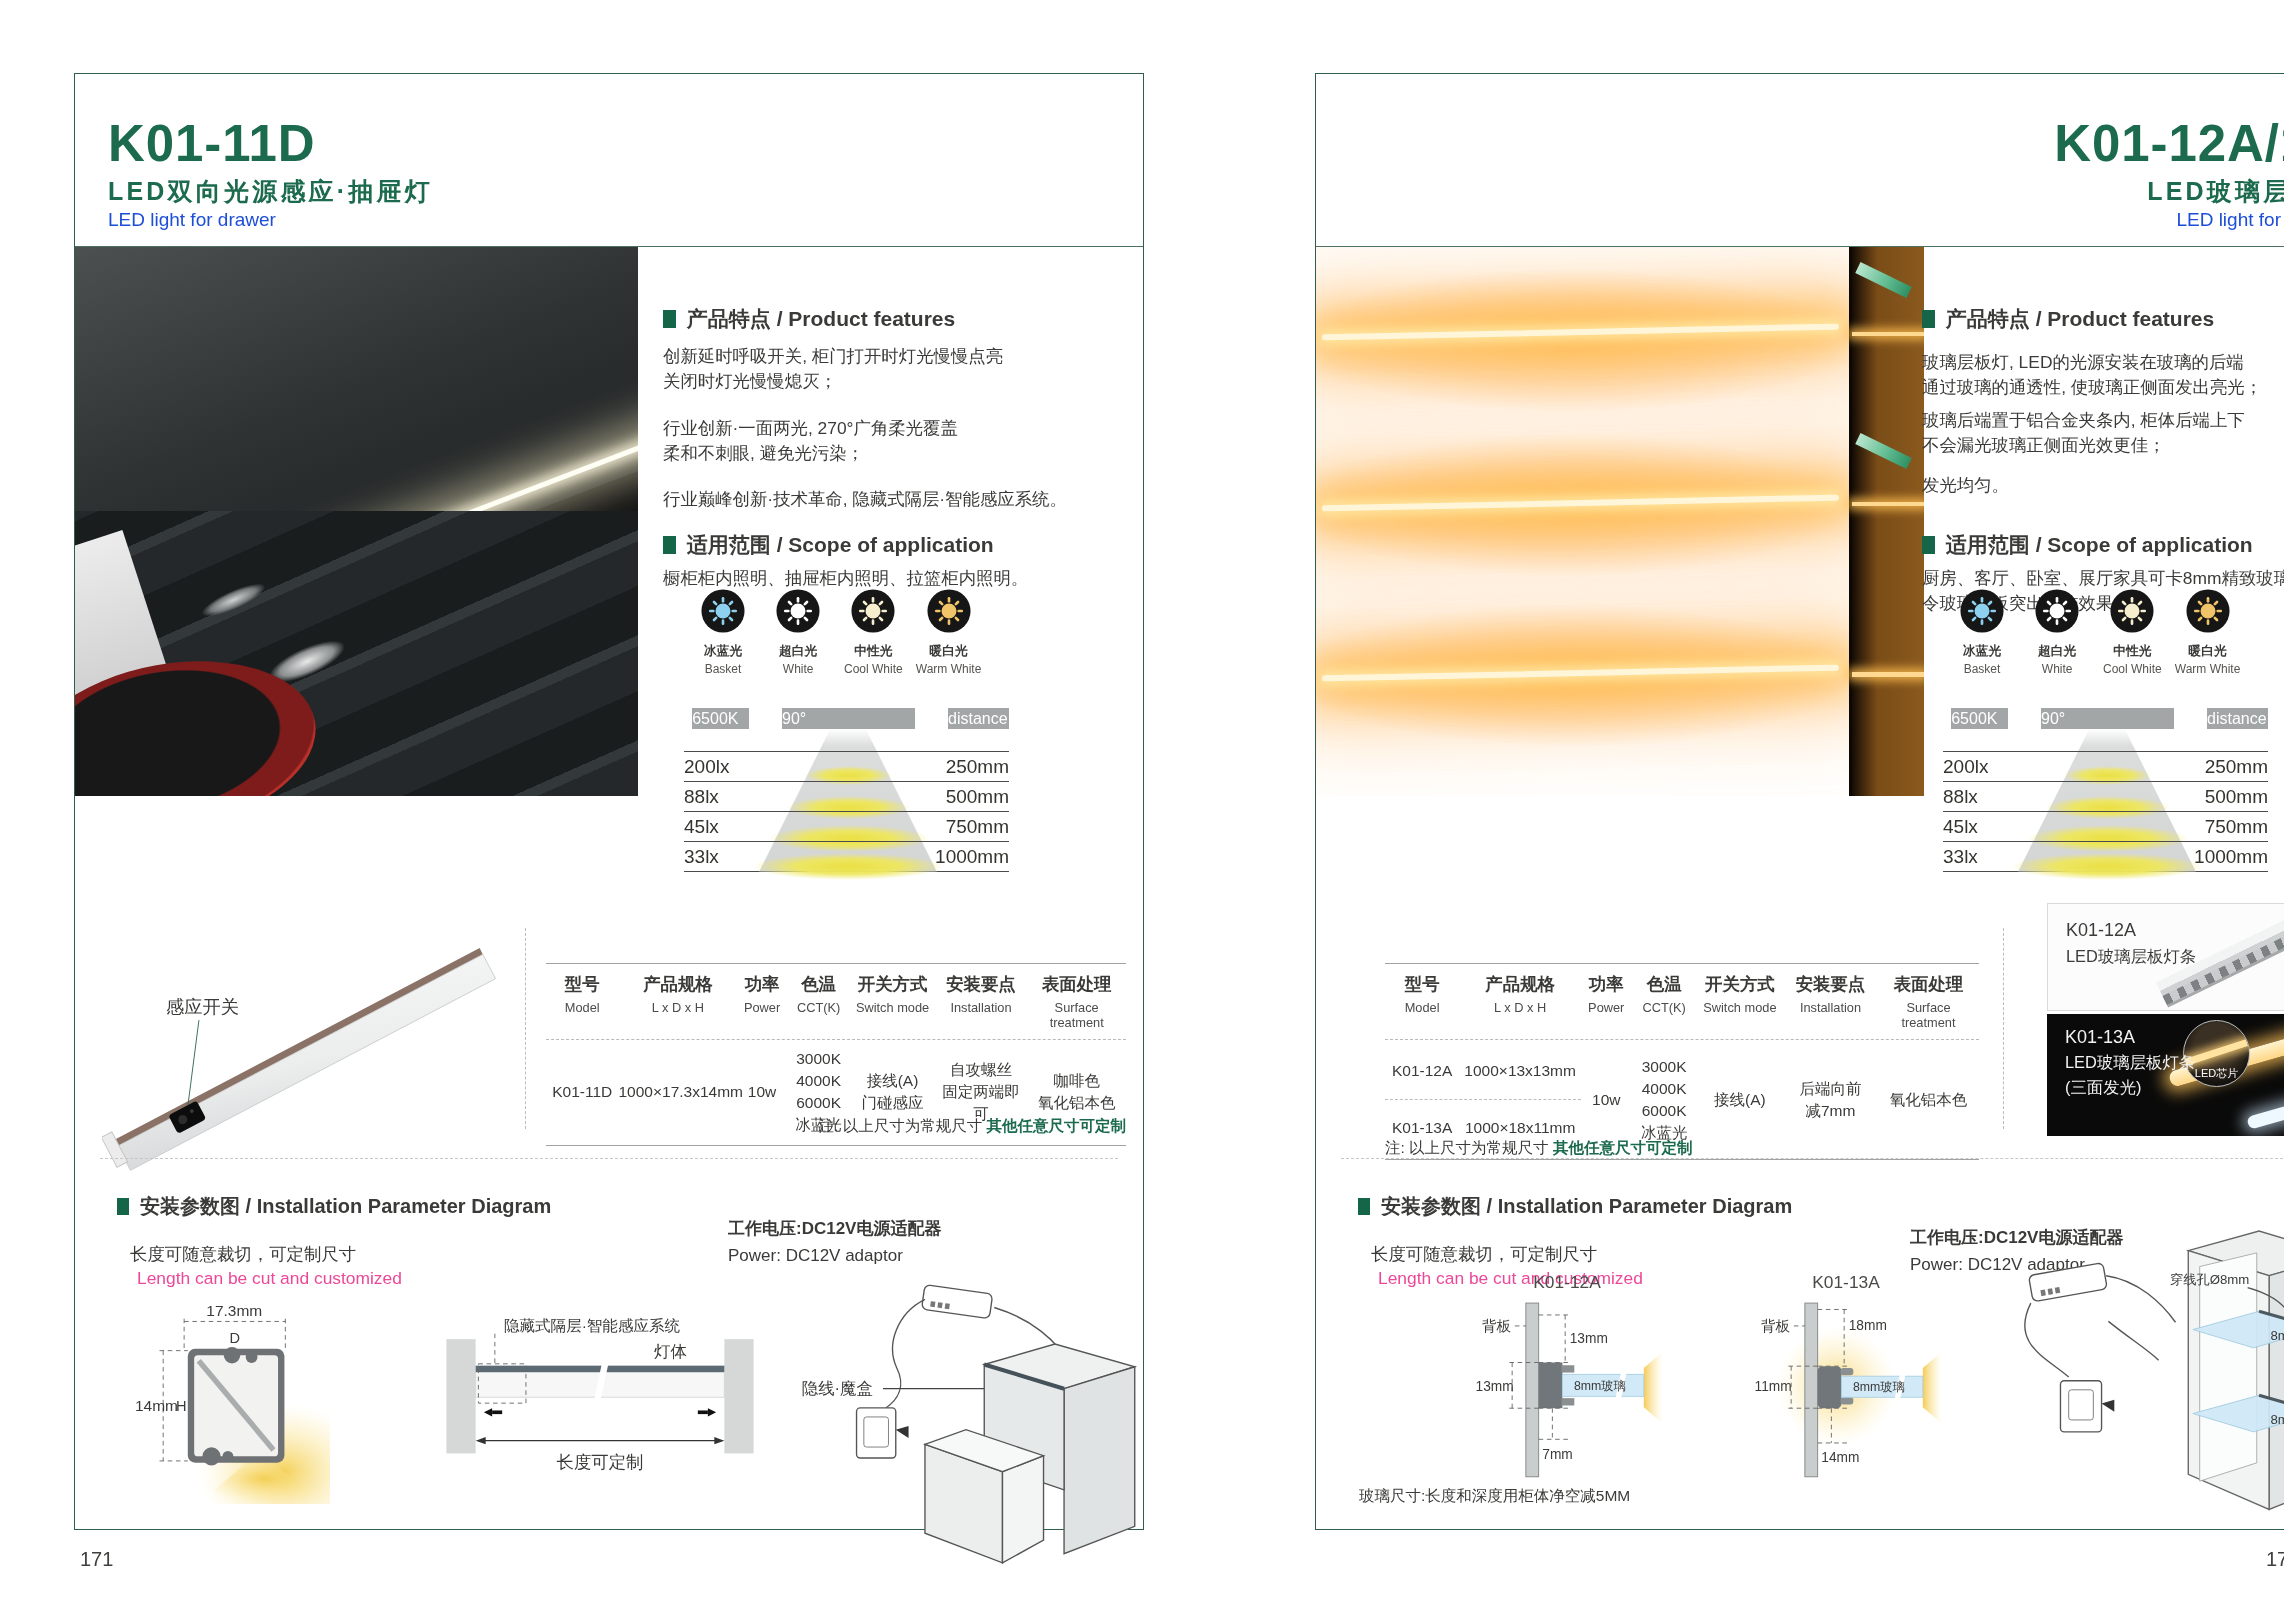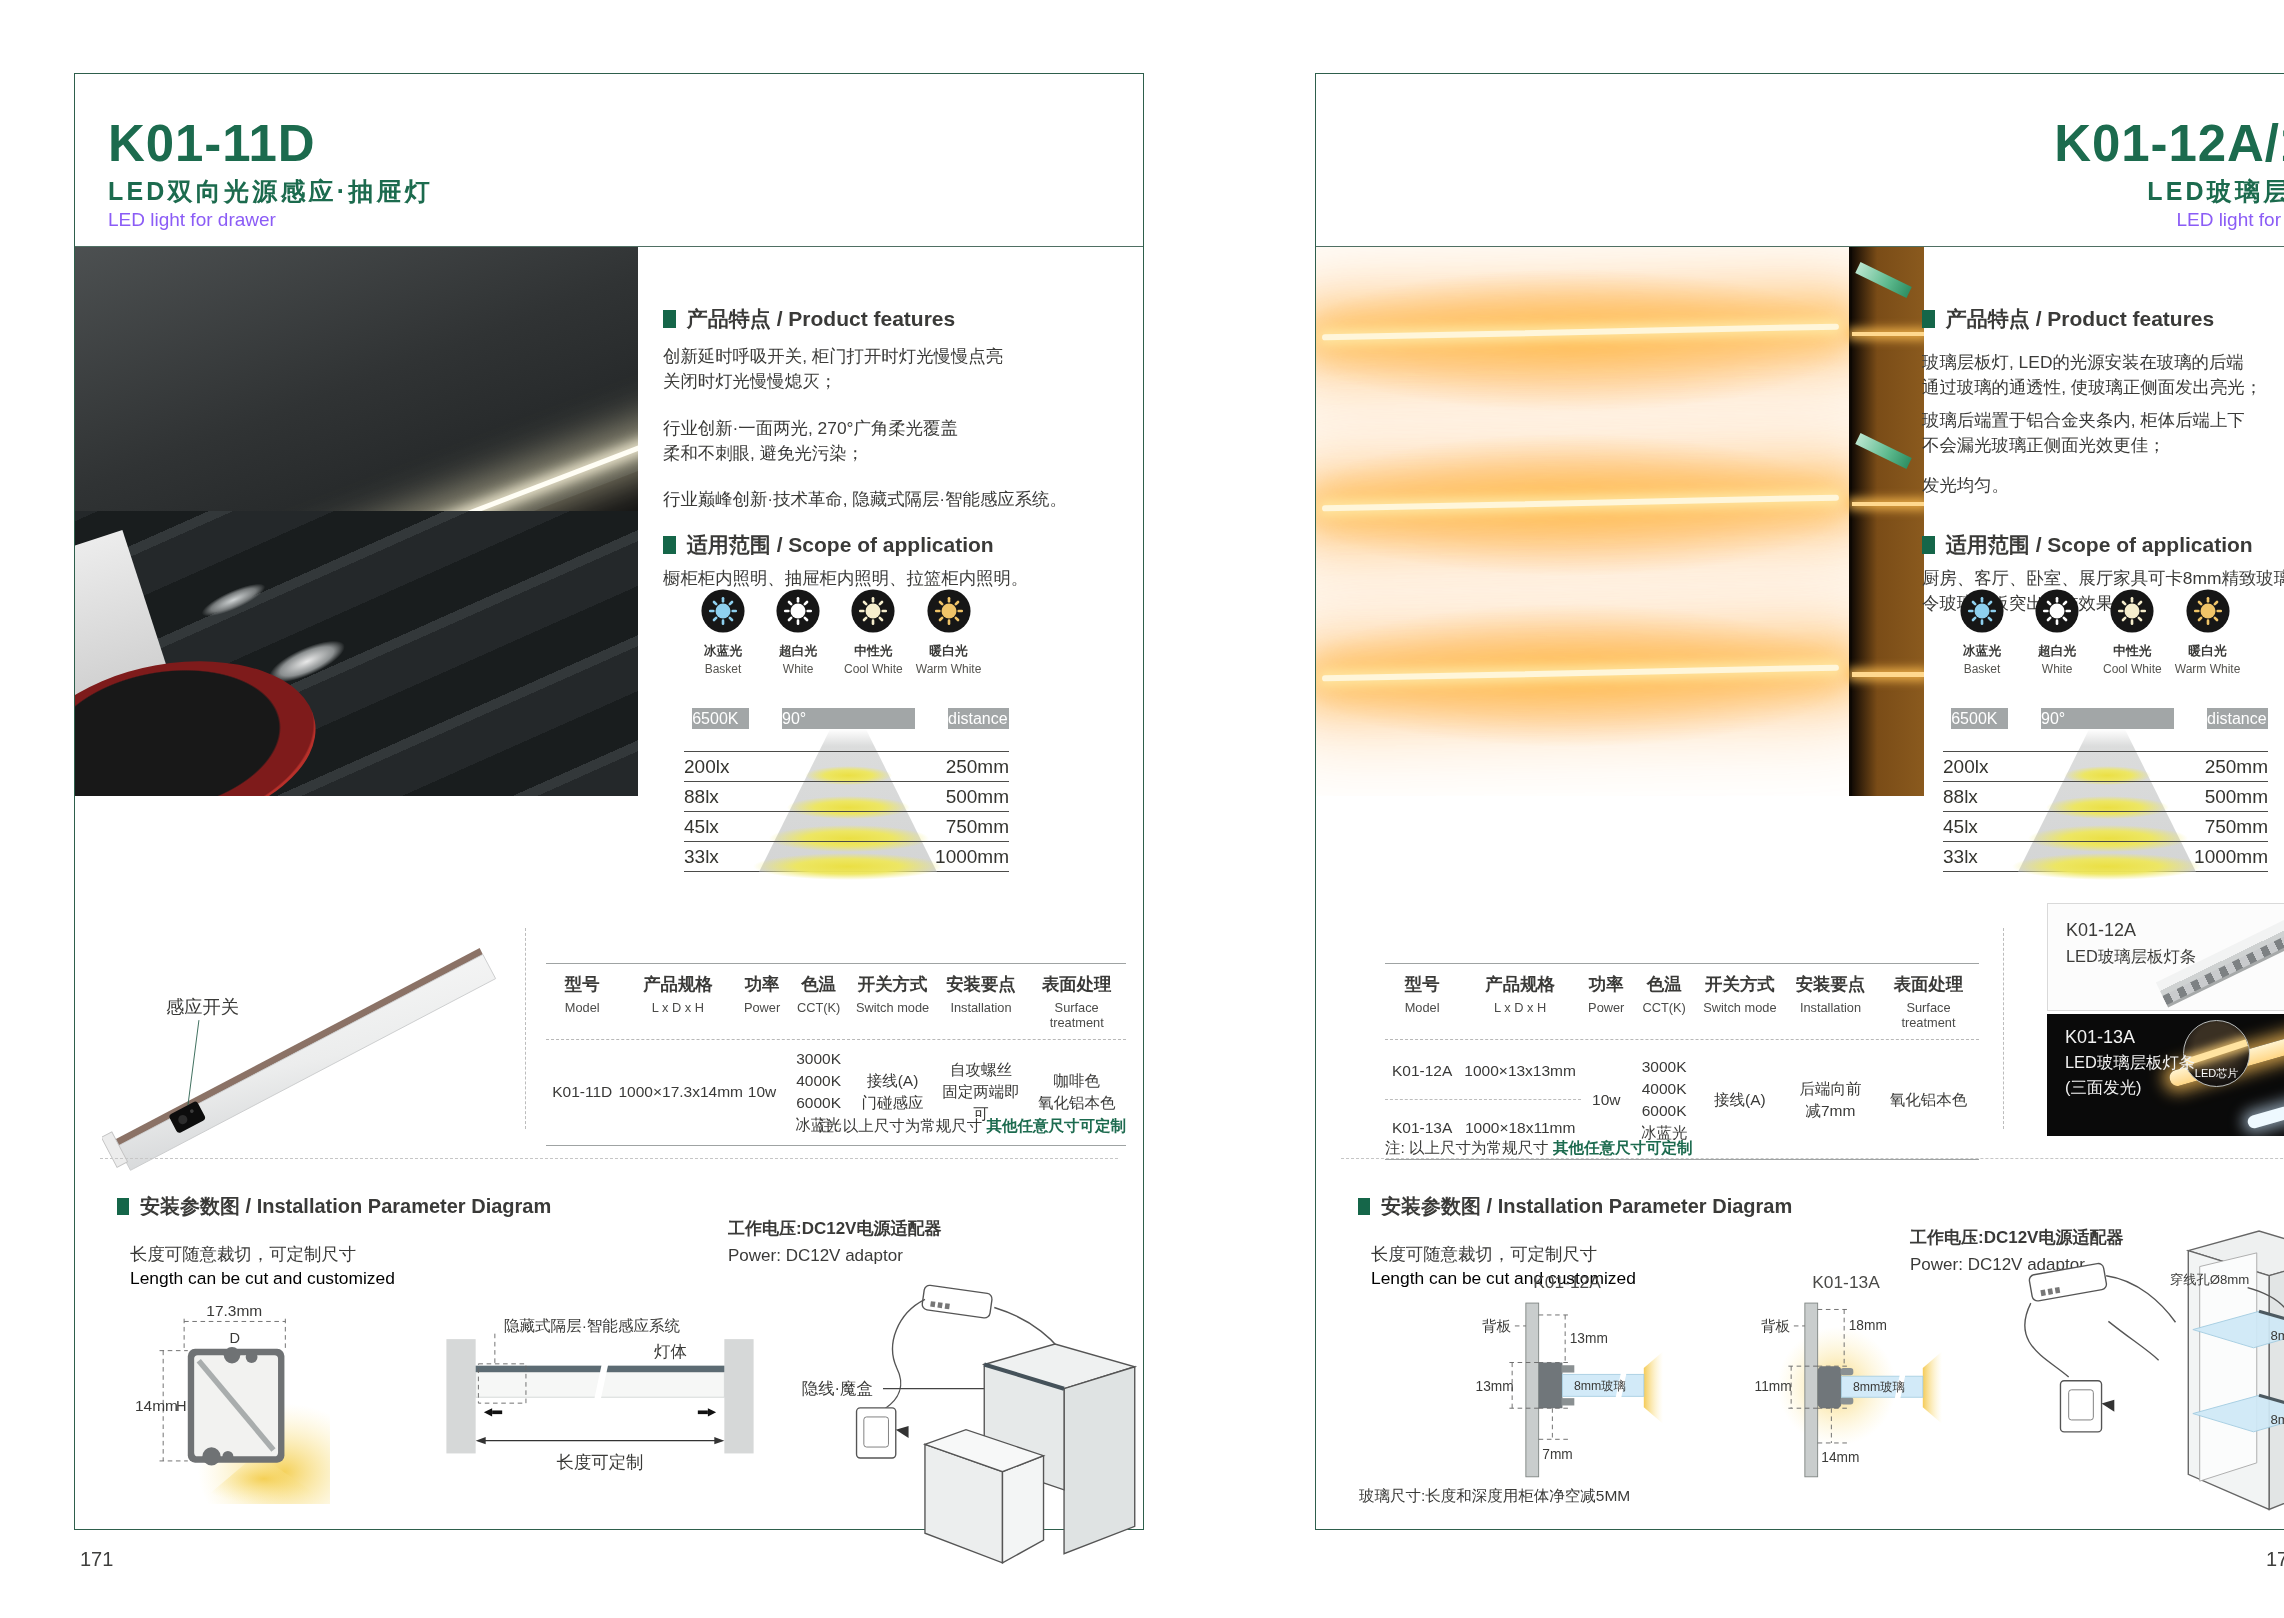--- a/index.html
+++ b/index.html
@@ -5,21 +5,21 @@
   html,body{margin:0;padding:0;background:#fff;}
   .sheet{position:relative;width:2482px;height:1618px;background:#ffffff;
          font-family:"Liberation Sans","DejaVu Sans",sans-serif;color:#3a3a38;overflow:hidden;}
   .abs{position:absolute;}
   .panel{position:absolute;top:73px;height:1457px;background:#fff;border:1.4px solid #2e5f4c;box-sizing:border-box;}
   #panel-left{left:74px;width:1070px;}
   #panel-right{left:1315px;width:1094px;}
   .hdr-rule{position:absolute;left:0;right:0;top:172px;height:0.9px;background:#4f6f63;}
   .model-title{position:absolute;top:40px;font-size:51px;font-weight:bold;color:#1c6b4e;letter-spacing:0.9px;}
   .sub-cn{position:absolute;top:101px;font-size:25px;font-weight:bold;color:#1c6b4e;letter-spacing:3.2px;}
-  .sub-en{position:absolute;top:135px;font-size:19px;font-weight:500;color:#8b5cf6;}
+  .sub-en{position:absolute;top:135px;font-size:19px;font-weight:500;color:#1d4ed8;}
   #panel-left .model-title,#panel-left .sub-cn,#panel-left .sub-en{left:33px;}
   #panel-right .model-title,#panel-right .sub-cn,#panel-right .sub-en{right:32px;text-align:right;}
   
   .photo{position:absolute;left:0;top:173px;height:549px;overflow:hidden;}
   .photo-drawer{width:563px;background:#121212;}
   .pd-cab{position:absolute;left:-12%;top:-28%;width:75%;height:85%;transform:rotate(-18deg);
           background:linear-gradient(105deg,#d8d8d8 0 9%,#9d9d9d 9% 18%,#3c3c3c 19%);}
   .pd-top{position:absolute;right:-25%;top:-34%;width:170%;height:95%;transform:rotate(-21deg);
           background:linear-gradient(180deg,#5a5e5f,#303334 65%,#202324);}
   .pd-led{position:absolute;left:-15%;top:52%;width:150%;height:4.6px;transform:rotate(-21deg);background:#fffef5;
@@ -88,21 +88,21 @@
   .bcell{text-align:center;font-size:15.5px;line-height:22px;color:#3a3a38;white-space:pre-line;}
   .spec-body2{display:grid;grid-template-columns:12.5% 20.5% 8.5% 11% 14.5% 16% 17%;align-items:center;min-height:114px;border-bottom:1.4px solid #9fa3a3;padding:2.7px 0;}
   .dual-wrap{grid-column:1 / 3;align-self:stretch;display:flex;flex-direction:column;}
   .dual-row{flex:1;display:grid;grid-template-columns:37.9% 62.1%;align-items:center;}
   .dual-row.first{border-bottom:0.9px dashed #bdbdbd;}
   .note{position:absolute;font-size:15.5px;color:#3a3a38;}
   .note .hl{color:#1d6b4f;font-weight:bold;}
   .vdash{position:absolute;width:0;border-left:1.4px dashed #bcbcbc;}
   .hdash{position:absolute;left:25px;right:25px;top:1084px;height:0;border-top:1.4px dashed #c6c6c6;}
   .lnote{position:absolute;font-size:17.4px;color:#3a3a38;}
-  .lnote.en{color:#000000;}
+  .lnote.en{color:#ec4899;margin-left:7px;}
   .power{position:absolute;font-size:17px;line-height:26.5px;color:#3a3a38;font-weight:600;}
   .power .en{font-weight:400;}
   
   .card1{position:absolute;left:731px;top:829px;width:345px;height:106px;background:#fcfcfc;border:0.9px solid #d9d9d9;overflow:hidden;}
   .card1 .c-model{position:absolute;left:18px;top:15.5px;font-size:18px;color:#3c3c3a;}
   .card1 .c-name{position:absolute;left:18px;top:42px;font-size:16.4px;color:#3c3c3a;}
   .alu-bar{position:absolute;left:114px;top:77px;width:311px;height:28px;transform:rotate(-26deg);transform-origin:left center;
            background:linear-gradient(180deg,#f2f3f3 0 34%,#cfd2d2 34% 58%,#a6a9a9 58%);}
   .alu-chips{position:absolute;left:0;bottom:3.2px;width:100%;height:10px;
              background:repeating-linear-gradient(90deg,#7d8183 0 7.3px,#c9cbcd 7.3px 15.5px);}

